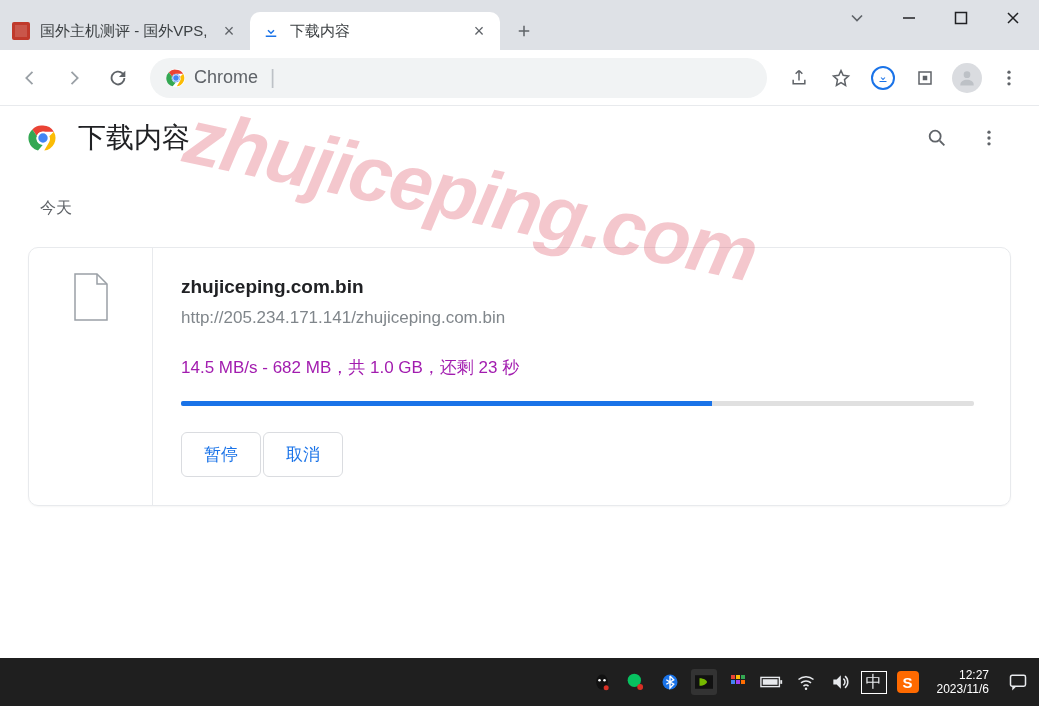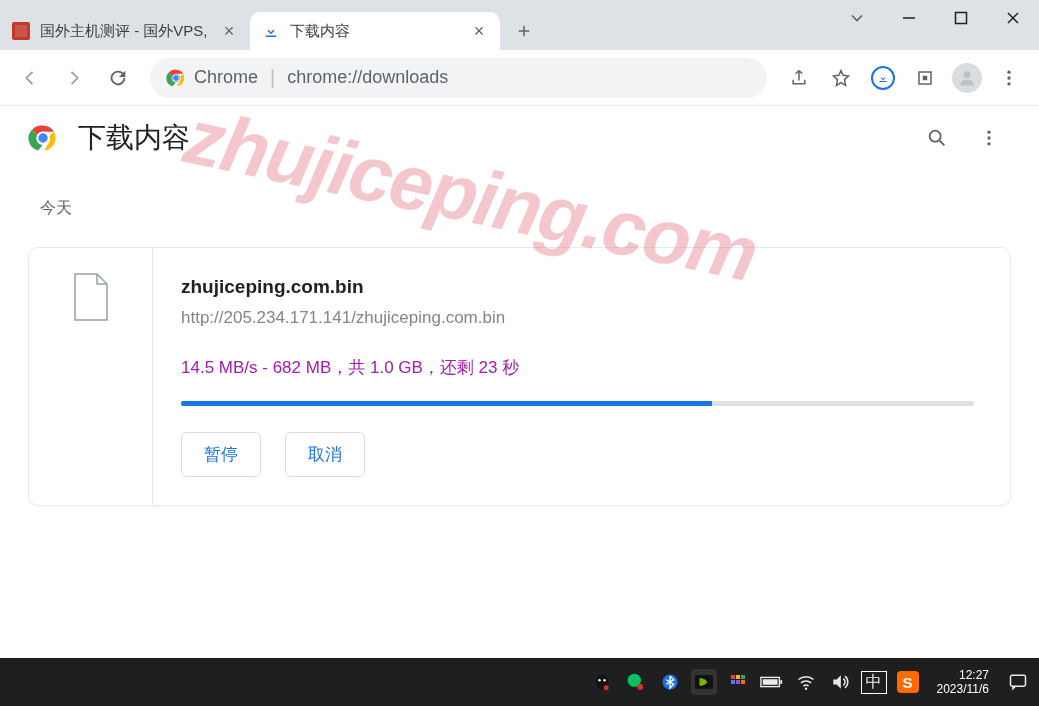--- a/index.html
+++ b/index.html
@@ -44,21 +44,21 @@
 
 .download-card { margin: 16px 28px; border: 1px solid #e8eaed; border-radius: 10px; display: flex; padding: 0; box-shadow: 0 1px 2px rgba(0,0,0,0.04); min-height: 250px; }
 .download-card .icon-col { width: 124px; display: flex; align-items: flex-start; justify-content: center; padding-top: 24px; border-right: 1px solid #e8eaed; }
 .file-icon { width: 40px; height: 50px; }
 .download-card .body-col { flex: 1; padding: 28px 36px 28px 28px; }
 .file-name { font-size: 19px; font-weight: 600; color: #202124; margin-bottom: 10px; }
 .file-url { font-size: 17px; color: #80868b; margin-bottom: 28px; }
 .file-status { font-size: 17px; color: #a21caf; margin-bottom: 22px; }
 .progress { width: 100%; height: 5px; background: #e0e0e0; border-radius: 2px; overflow: hidden; margin-bottom: 26px; }
 .progress .bar { height: 100%; background: #1a73e8; }
-.card-actions { display: flex; gap: 24px; }
+.card-actions { display: flex; gap: 2px; }
 .card-btn { padding: 10px 22px; border: 1px solid #dadce0; border-radius: 6px; background: #fff; color: #1a73e8; font-size: 17px; cursor: pointer; }
 
 
 .watermark { position: absolute; left: 180px; top: 44px; font-size: 78px; font-weight: 700; color: rgba(216, 54, 74, 0.28); transform: rotate(12deg); pointer-events: none; letter-spacing: -2px; font-style: italic; white-space: nowrap; }
 
 
 .taskbar { position: absolute; bottom: 0; left: 0; right: 0; height: 48px; background: #1f1f1f; display: flex; align-items: center; color: #fff; }
 .tray { margin-left: auto; display: flex; align-items: center; gap: 8px; padding-right: 8px; height: 100%; }
 .tray-icon { width: 26px; height: 26px; display: flex; align-items: center; justify-content: center; font-size: 16px; color: #e8eaed; cursor: pointer; }
 .tray-icon.box { background: #333; border-radius: 3px; }
@@ -147,21 +147,20 @@
           <circle cx="24" cy="24" r="10" fill="#4285F4"></circle>
           <path fill="#EA4335" d="M24 4a20 20 0 0 1 17.3 10H24a10 10 0 0 0-9.54 7L6.9 10.2A20 20 0 0 1 24 4z"></path>
           <path fill="#FBBC05" d="M41.3 14A20 20 0 0 1 26 44l7.5-13a10 10 0 0 0 .5-10l7.3-7z"></path>
           <path fill="#34A853" d="M6.9 10.2 14.5 21a10 10 0 0 0 9 14l-7.5 9A20 20 0 0 1 6.9 10.2z"></path>
           <circle cx="24" cy="24" r="8" fill="#4285F4"></circle>
           <circle cx="24" cy="24" r="8" fill="none" stroke="#fff" stroke-width="2"></circle>
         </svg>
       <span>Chrome</span>
     </span>
     <span class="sep">|</span>
-    <span class="url">chrome://downloads</span>
   </div>
 
   <div class="ext-icons">
     <div class="ext-btn">
         <svg width="20" height="20" viewBox="0 0 24 24">
           <path fill="none" stroke="#5f6368" stroke-width="1.8" d="M12 3v12m0-12l-4 4m4-4l4 4M5 14v5h14v-5"></path>
         </svg>
       </div>
     <div class="ext-btn">
         <svg width="20" height="20" viewBox="0 0 24 24">

